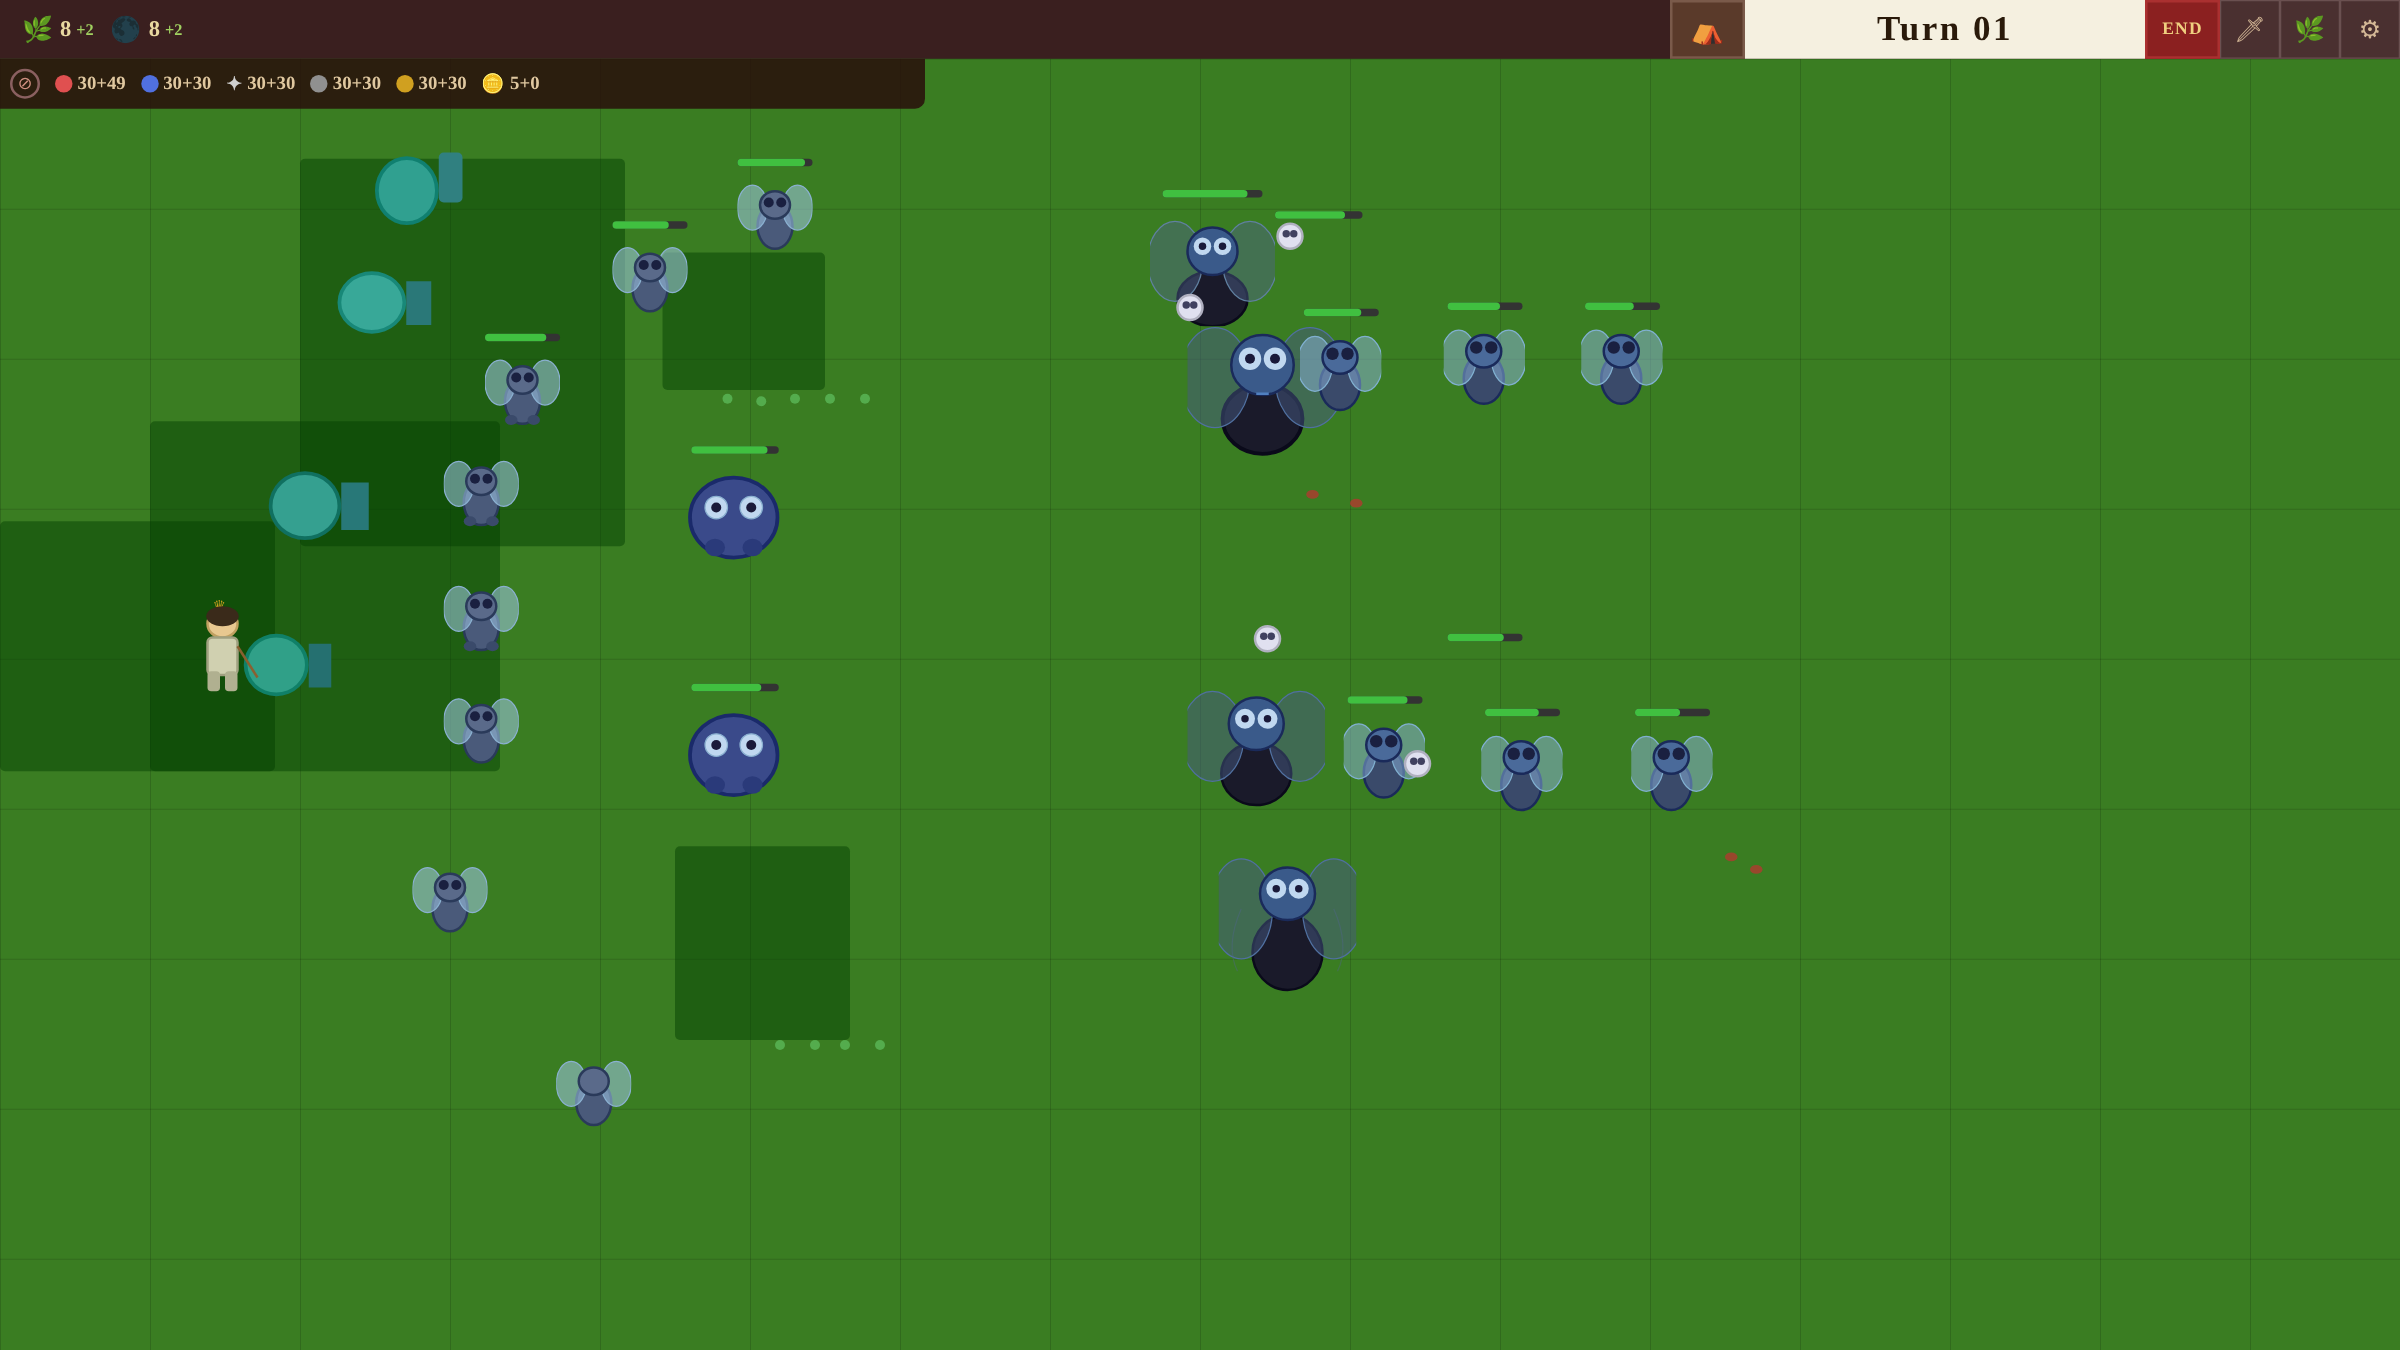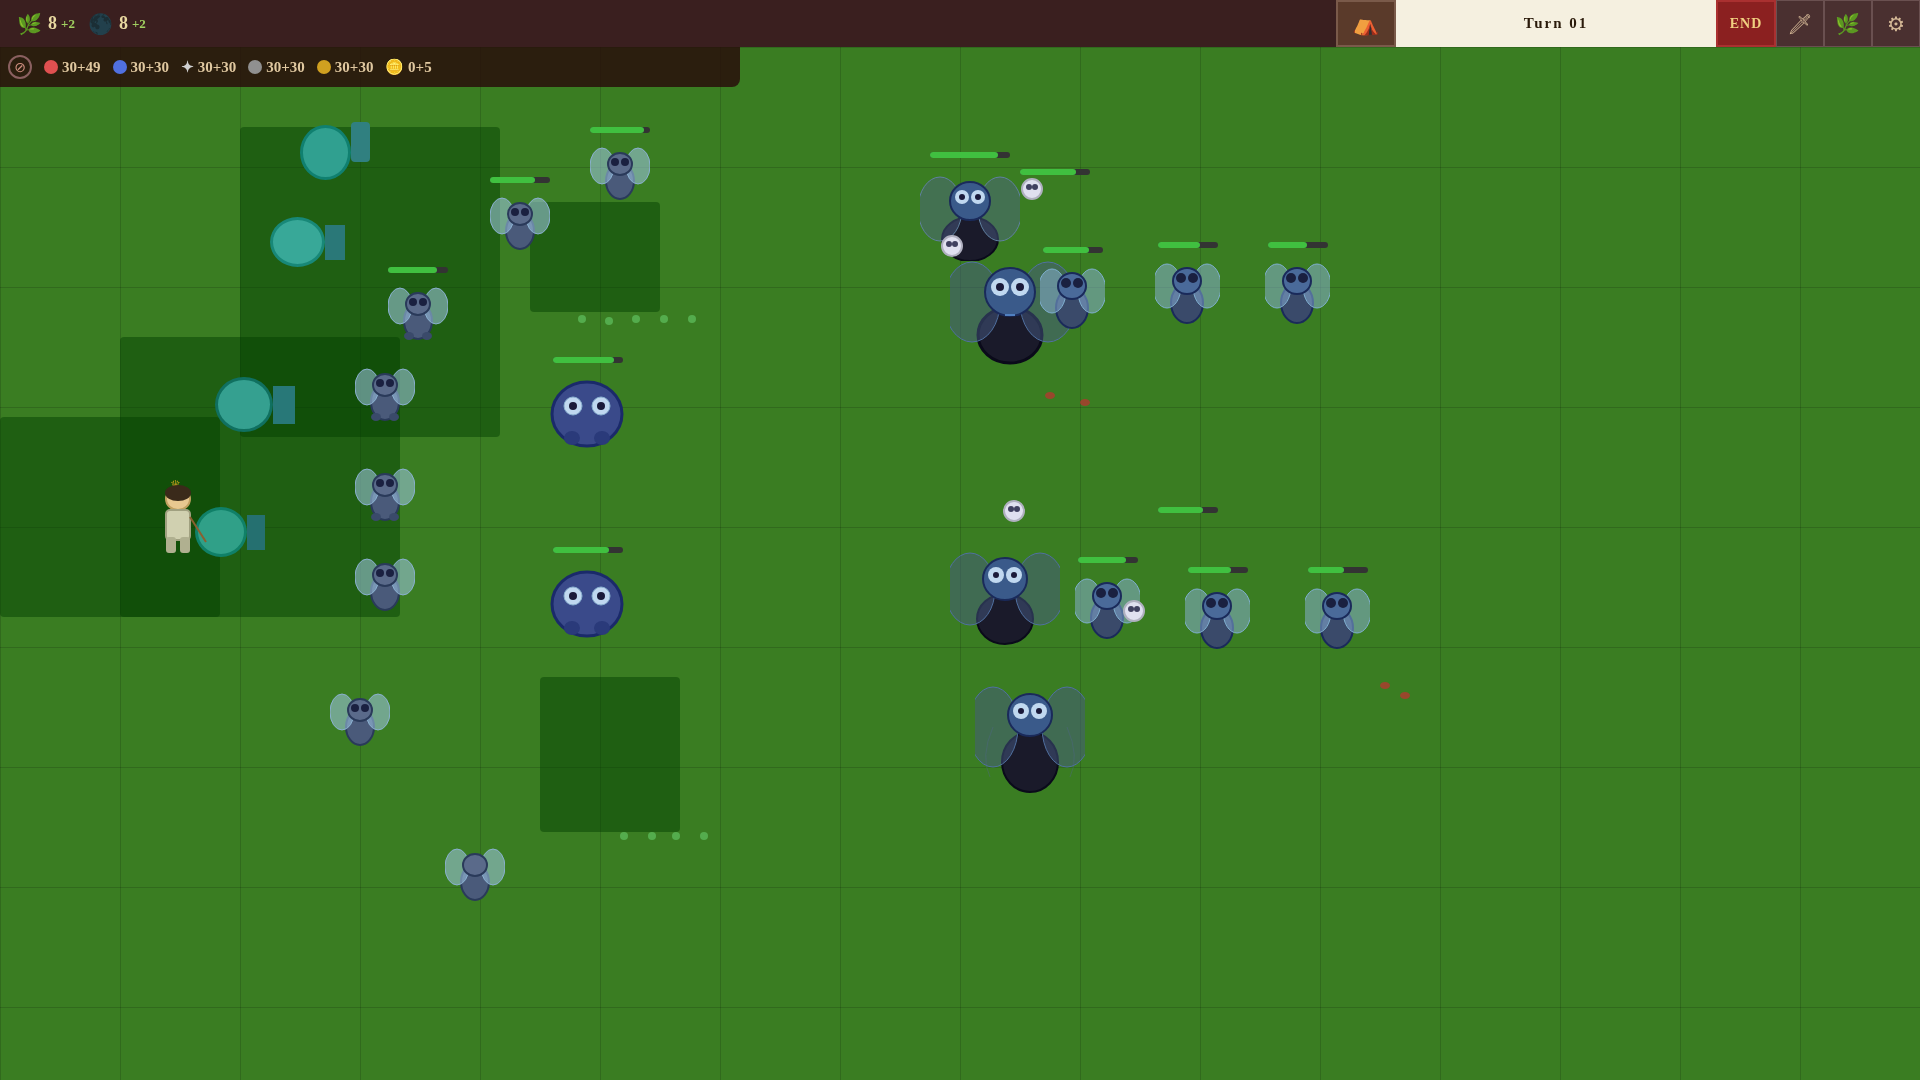--- a/index.html
+++ b/index.html
@@ -96,21 +96,21 @@
       font-size: 22px;
     }
 
     #turn-label {
       width: 320px;
       height: 47px;
       background: #f5f0e0;
       display: flex;
       align-items: center;
       justify-content: center;
-      font-size: 15px;
+      font-size: 28px;
       font-weight: bold;
       color: #2a1a0a;
       letter-spacing: 2px;
     }
 
     #end-button {
       width: 60px;
       height: 47px;
       background: #8b2020;
       border: 2px solid #aa3030;
@@ -280,21 +280,21 @@
   <div class="stat-item">
     <span class="stat-dot gray"></span>
     <span>30+30</span>
   </div>
   <div class="stat-item">
     <span class="stat-dot gold"></span>
     <span>30+30</span>
   </div>
   <div class="stat-item">
     <span style="color:#c0c0c0;font-size:15px">🪙</span>
-    <span>0+5</span>
+    <span>5+0</span>
   </div>
 </div>
 
 <div id="game-canvas">
 
   <div class="dark-patch" style="left:240px;top:80px;width:260px;height:310px;"></div>
   <div class="dark-patch" style="left:120px;top:290px;width:280px;height:280px;"></div>
   <div class="dark-patch" style="left:0px;top:370px;width:220px;height:200px;"></div>
   <div class="dark-patch" style="left:530px;top:155px;width:130px;height:110px;"></div>
   <div class="dark-patch" style="left:540px;top:630px;width:140px;height:155px;"></div>

